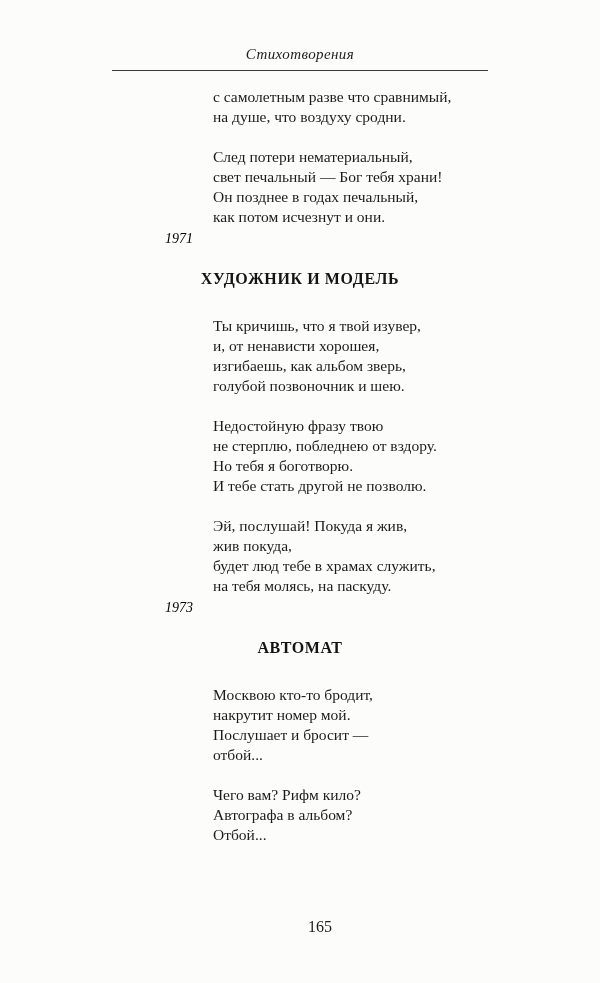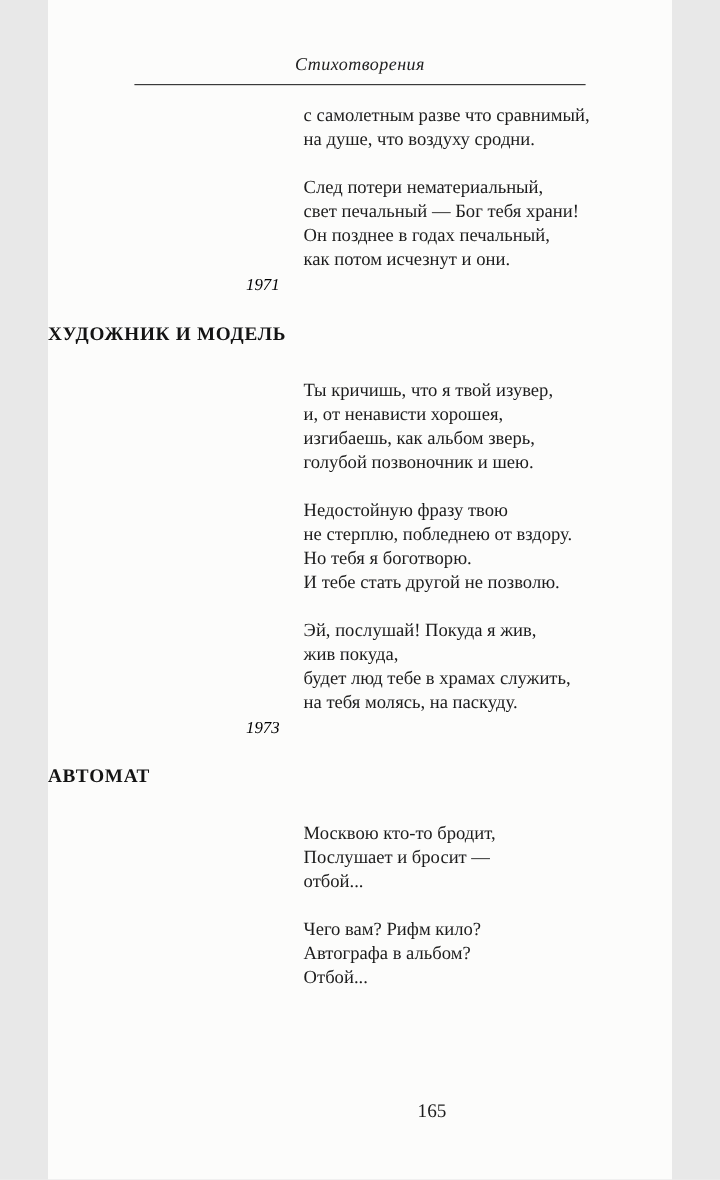--- a/index.html
+++ b/index.html
@@ -2,21 +2,21 @@
 <html><head>
 <meta charset="utf-8">
 <style>
   html, body {
     margin: 0;
     padding: 0;
     background: #e8e8e8;
   }
   .page {
     position: relative;
-    width: 520px;
+    width: 600px;
     height: 983px;
     margin: 0 auto;
     background: #fcfcfb;
     color: #1c1c1c;
     font-family: "Liberation Serif", "DejaVu Serif", serif;
     overflow: hidden;
     box-sizing: border-box;
   }
   .running-header {
     padding-top: 46px;
@@ -51,20 +51,21 @@
     padding-left: 165px;
     margin-top: -18px;
     margin-bottom: 20px;
     font-style: italic;
     font-size: 14px;
     line-height: 20px;
     color: #000000;
   }
   .poem-title {
     margin-bottom: 27px;
+    text-align: center;
     font-weight: bold;
     font-size: 16px;
     letter-spacing: 0.6px;
     line-height: 20px;
     color: #141414;
   }
   .page-number {
     position: absolute;
     top: 918px;
     left: 0;
@@ -109,20 +110,21 @@
       <div class="stanza">
         <div class="poem-line">Эй, послушай! Покуда я жив,</div>
         <div class="poem-line">жив покуда,</div>
         <div class="poem-line">будет люд тебе в храмах служить,</div>
         <div class="poem-line">на тебя молясь, на паскуду.</div>
       </div>
       <div class="poem-date">1973</div>
       <div class="poem-title">АВТОМАТ</div>
       <div class="stanza indented">
         <div class="poem-line">Москвою кто-то бродит,</div>
+        <div class="poem-line">накрутит номер мой.</div>
         <div class="poem-line">Послушает и бросит —</div>
         <div class="poem-line">отбой...</div>
       </div>
       <div class="stanza indented">
         <div class="poem-line">Чего вам? Рифм кило?</div>
         <div class="poem-line">Автографа в альбом?</div>
         <div class="poem-line">Отбой...</div>
       </div>
     </div>
   <div class="page-number">165</div>

